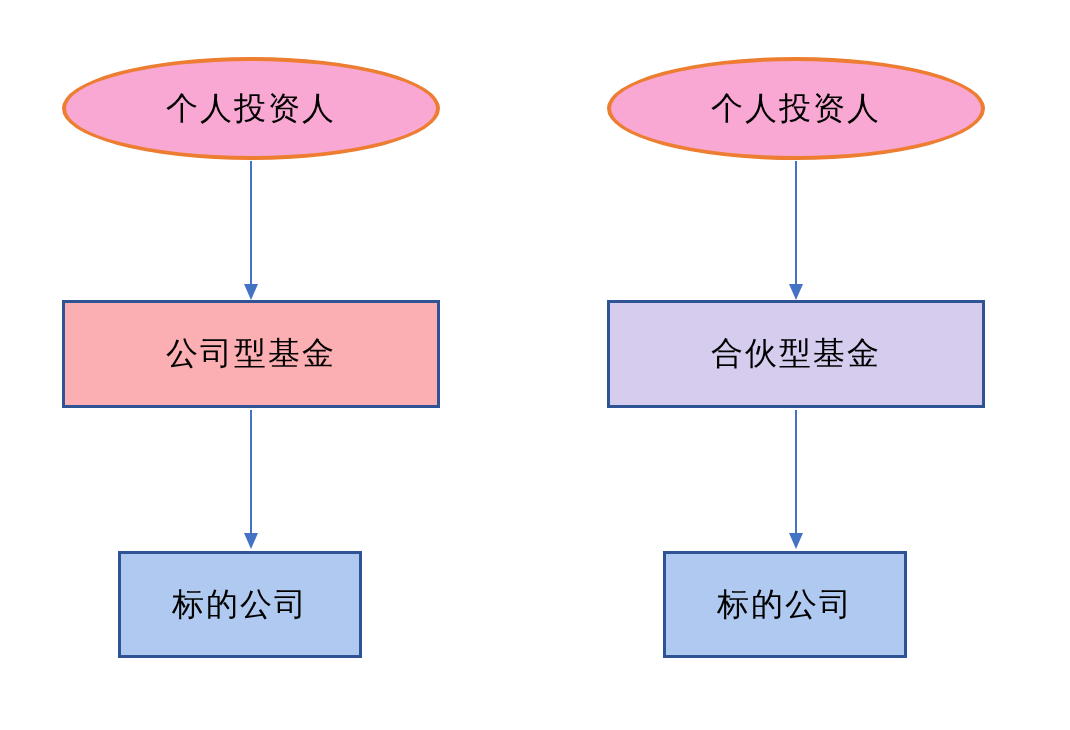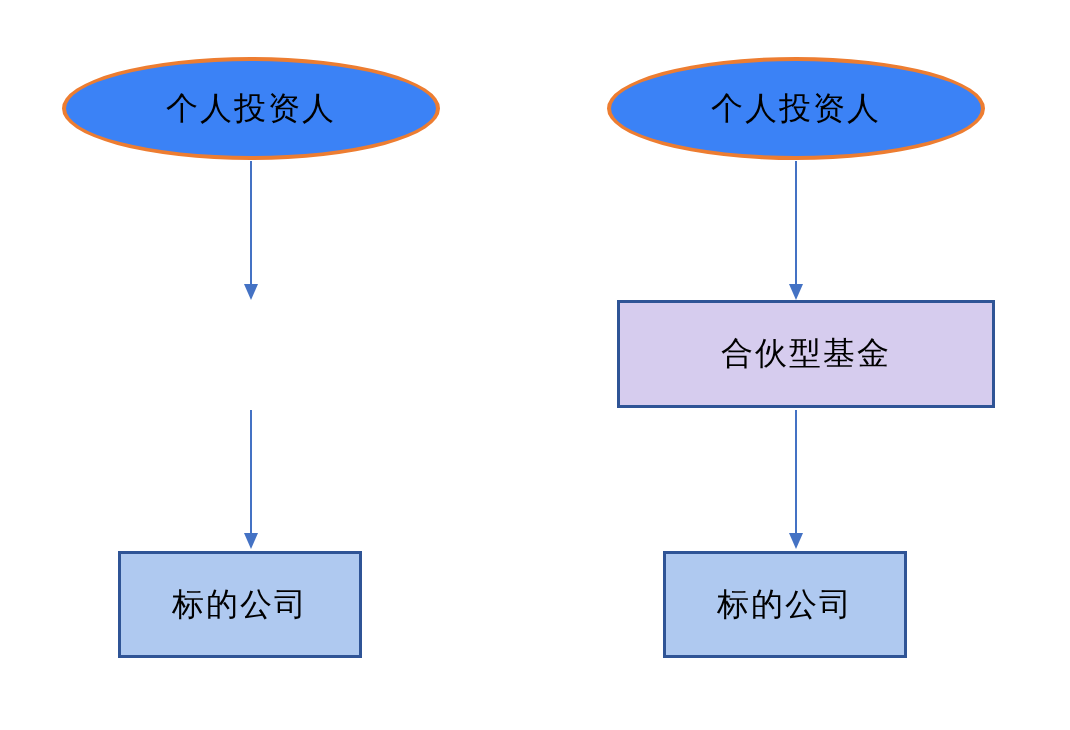--- a/index.html
+++ b/index.html
@@ -24,36 +24,36 @@
     color: #000000;
     font-size: 32px;
     letter-spacing: 2px;
     text-align: center;
   }
   .ellipse {
     width: 378px;
     height: 103px;
     border: 4px solid #ED7D31;
     border-radius: 50%;
-    background: #3b82f6;
+    background: #f9a8d4;
   }
   .rect {
     width: 378px;
     height: 108px;
     border: 3px solid #2F5496;
   }
   .rect-small {
     width: 244px;
     height: 107px;
     border: 3px solid #2F5496;
   }
   .pos-ellipse-left  { left: 62px;  top: 57px; }
   .pos-ellipse-right { left: 607px; top: 57px; }
   .pos-fund-left     { left: 62px;  top: 300px; }
-  .pos-fund-right    { left: 607px; top: 300px; margin-left: 10px; }
+  .pos-fund-right    { left: 607px; top: 300px; }
   .pos-target-left   { left: 118px; top: 551px; }
   .pos-target-right  { left: 663px; top: 551px; }
   .arrow {
     position: absolute;
     width: 16px;
     height: 140px;
   }
   .pos-arrow-left-1  { left: 243px; top: 161px; }
   .pos-arrow-left-2  { left: 243px; top: 410px; }
   .pos-arrow-right-1 { left: 788px; top: 161px; }
@@ -66,20 +66,23 @@
 
   <div class="node ellipse pos-ellipse-left">
     <span>个人投资人</span>
   </div>
 
   <svg class="arrow pos-arrow-left-1" viewBox="0 0 16 140">
     <line x1="8" y1="0" x2="8" y2="124" stroke="#4472C4" stroke-width="2"></line>
     <polygon points="1,123 15,123 8,139" fill="#4472C4"></polygon>
   </svg>
 
+  <div class="node rect pos-fund-left" style="background-color: rgb(252, 175, 178);">
+    <span>公司型基金</span>
+  </div>
 
   <svg class="arrow pos-arrow-left-2" viewBox="0 0 16 140">
     <line x1="8" y1="0" x2="8" y2="124" stroke="#4472C4" stroke-width="2"></line>
     <polygon points="1,123 15,123 8,139" fill="#4472C4"></polygon>
   </svg>
 
   <div class="node rect-small pos-target-left" style="background-color: rgb(175, 201, 240);">
     <span>标的公司</span>
   </div>
 

